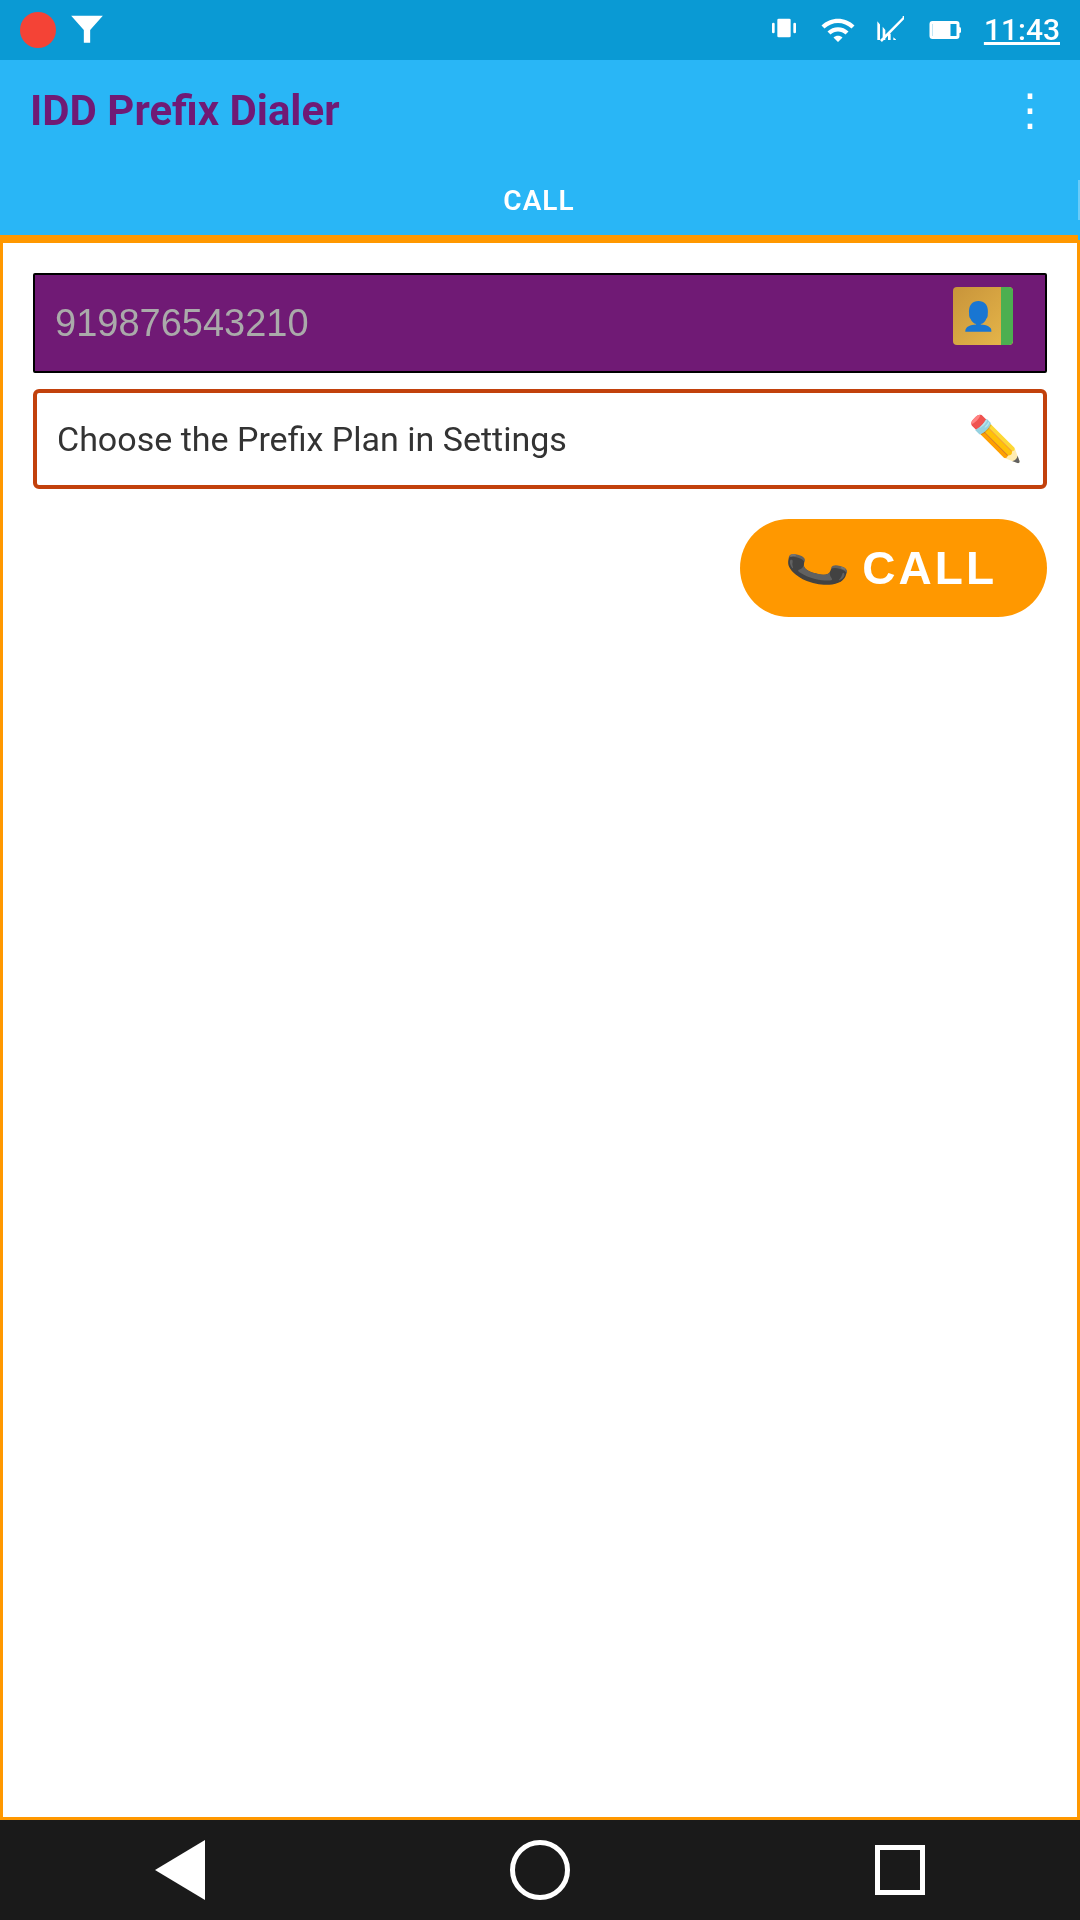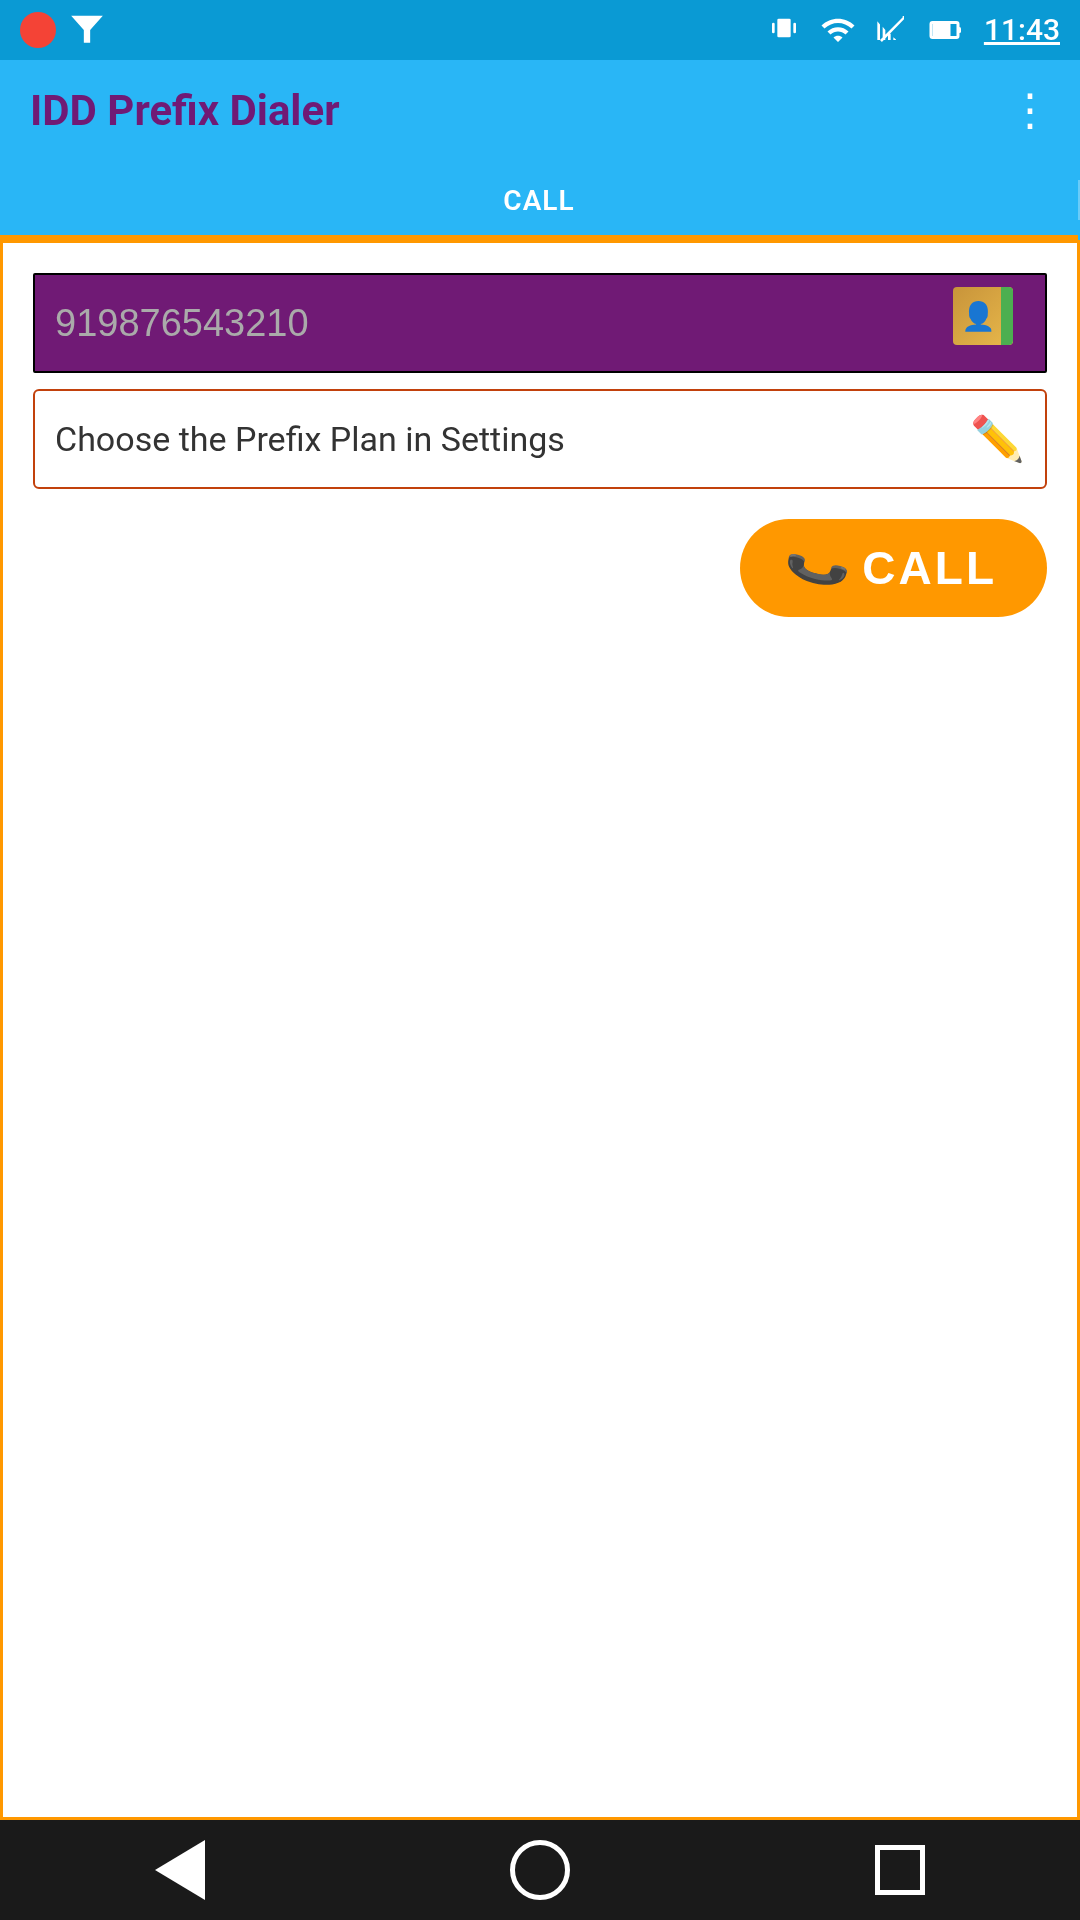--- a/index.html
+++ b/index.html
@@ -171,21 +171,21 @@
     }
 
     .contacts-icon-shape::after {
       content: '👤';
       font-size: 28px;
       margin-right: 8px;
     }
 
     
     .prefix-container {
-      border: 2px solid #c2410c;
+      border: 4px solid #c2410c;
       border-radius: 6px;
       display: flex;
       align-items: center;
       padding: 0 20px;
       height: 100px;
       margin-bottom: 30px;
       background: white;
     }
 
     .prefix-text {

